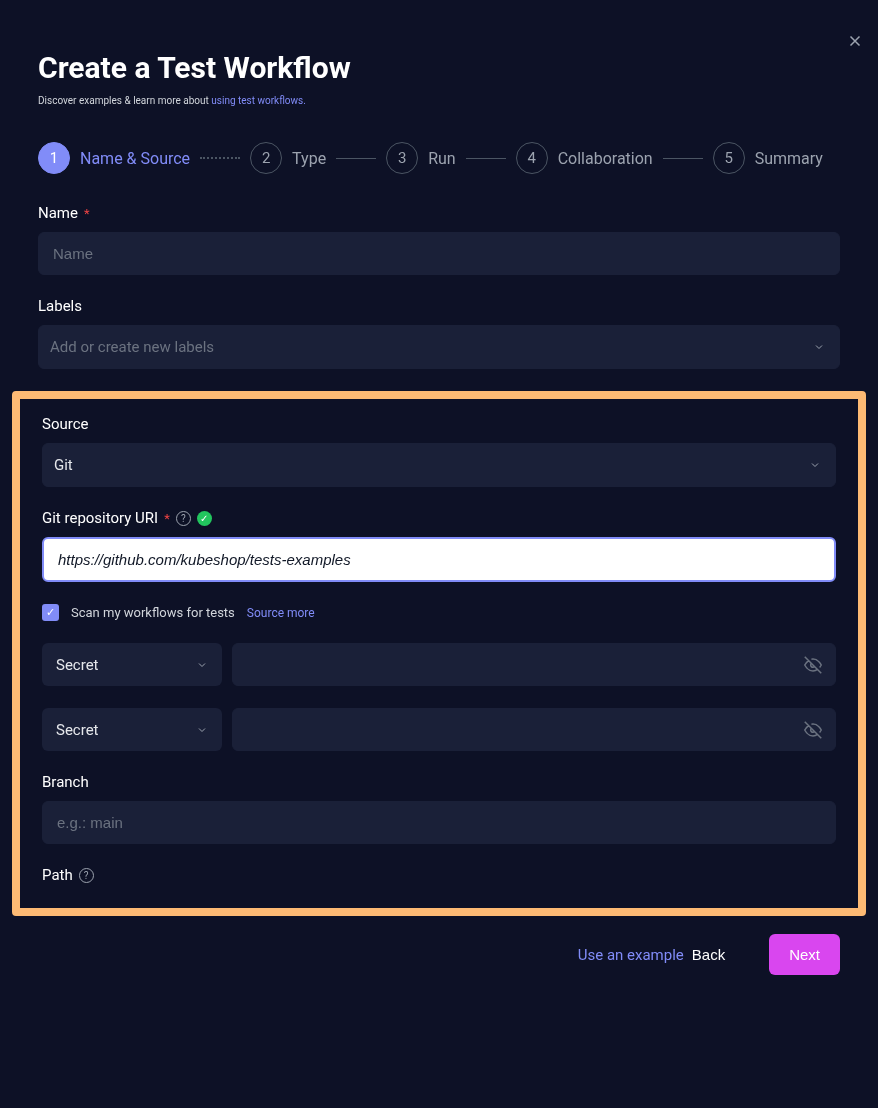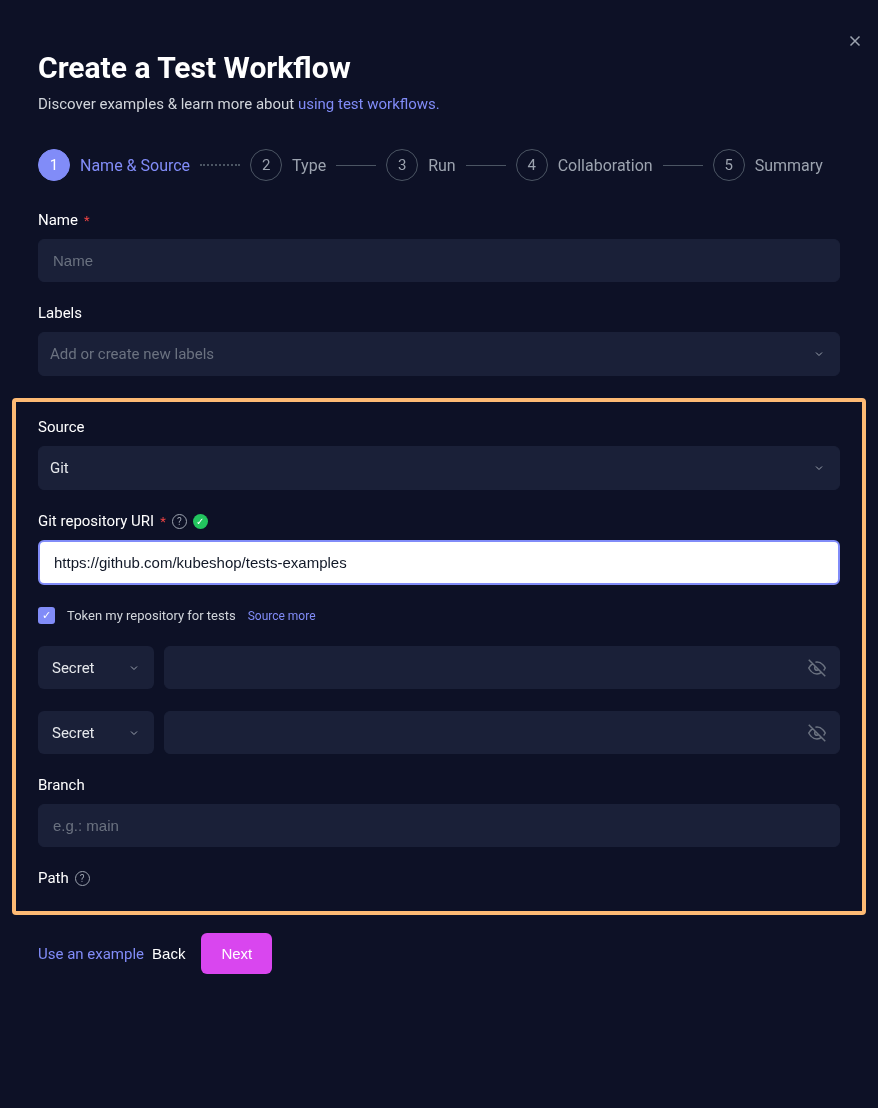--- a/index.html
+++ b/index.html
@@ -26,21 +26,21 @@
     cursor: pointer;
   }
   h1 {
     font-size: 30px;
     font-weight: 700;
     color: #ffffff;
     margin-bottom: 10px;
     margin-top: 14px;
   }
   .subtitle {
-    font-size: 15px;
+    font-size: 10px;
     color: #d1d5db;
     margin-bottom: 36px;
   }
   .subtitle a { color: #818cf8; text-decoration: none; }
   .steps {
     display: flex;
     align-items: center;
     gap: 10px;
     margin-bottom: 30px;
   }
@@ -117,34 +117,35 @@
     padding: 12px 14px;
     color: #e5e7eb;
     font-size: 15px;
     outline: none;
   }
   .input::placeholder { color: #6b7280; }
   .input.highlight {
     background: #ffffff;
     color: #111827;
     border: 2px solid #818cf8;
+    font-style: italic;
   }
   .select {
     display: flex;
     justify-content: space-between;
     align-items: center;
     cursor: pointer;
     padding-left: 11px;
   }
   .chevron {
     width: 12px; height: 12px;
     color: #9ca3af;
   }
   .highlight-box {
-    border: 4px solid #fdba74;
+    border: 8px solid #fdba74;
     border-radius: 4px;
     padding: 16px 22px 14px 22px;
     margin-left: -26px;
     margin-right: -26px;
     margin-bottom: 16px;
   }
   .checkbox-row {
     display: flex;
     align-items: center;
     gap: 12px;
@@ -161,21 +162,21 @@
     color: #fff;
     font-size: 11px;
   }
   .checkbox-label { font-size: 13px; color: #d1d5db; }
   .learn-more { font-size: 12px; color: #818cf8; text-decoration: none; }
   .split-row {
     display: flex;
     gap: 10px;
   }
   .split-select {
-    width: 116px;
+    width: 180px;
     background: #1a2038;
     border-radius: 6px;
     padding: 12px 14px;
     display: flex;
     justify-content: space-between;
     align-items: center;
     font-size: 15px;
     color: #e5e7eb;
     cursor: pointer;
   }
@@ -186,32 +187,32 @@
   .eye-icon {
     position: absolute;
     right: 14px;
     top: 50%;
     transform: translateY(-50%);
     width: 18px; height: 18px;
     color: #6b7280;
   }
   .footer {
     display: flex;
-    justify-content: flex-start;
+    justify-content: flex-end;
     align-items: center;
     margin-top: 18px;
   }
   .use-example {
     color: #818cf8;
     font-size: 15px;
     text-decoration: none;
   }
   .footer-buttons {
     display: flex;
-    gap: 8px;
+    gap: 36px;
     align-items: center;
   }
   .btn-back {
     background: transparent;
     border: none;
     color: #ffffff;
     font-size: 15px;
     cursor: pointer;
     padding: 10px 8px;
   }
@@ -304,21 +305,21 @@
         <span>Git repository URI</span>
         <span class="req">*</span>
         <span class="help-icon">?</span>
         <span class="check-icon">✓</span>
       </div>
       <input class="input highlight" value="https://github.com/kubeshop/tests-examples" style="">
     </div>
 
     <div class="checkbox-row">
       <div class="checkbox">✓</div>
-      <span class="checkbox-label">Token my repository for tests</span>
+      <span class="checkbox-label">Scan my workflows for tests</span>
       <a href="#" class="learn-more">Source more</a>
     </div>
 
     <div class="form-group">
       <div class="split-row">
         <div class="split-select">
           <span>Secret</span>
           <svg class="chevron" viewBox="0 0 24 24" fill="none" stroke="currentColor" stroke-width="2">
               <path d="M6 9l6 6 6-6"></path>
             </svg>

